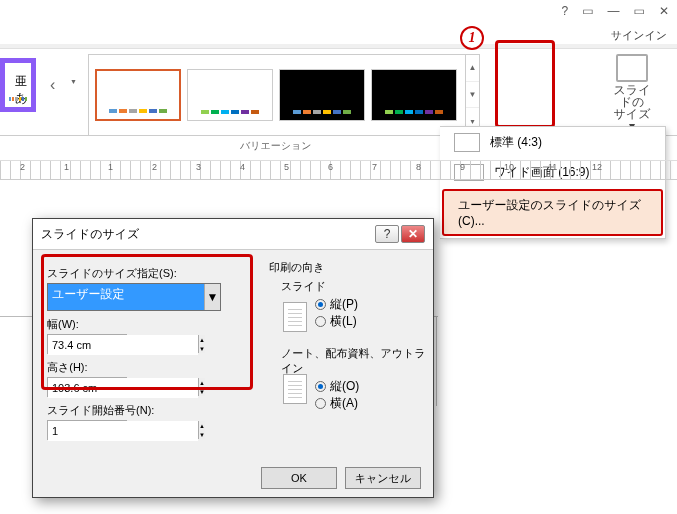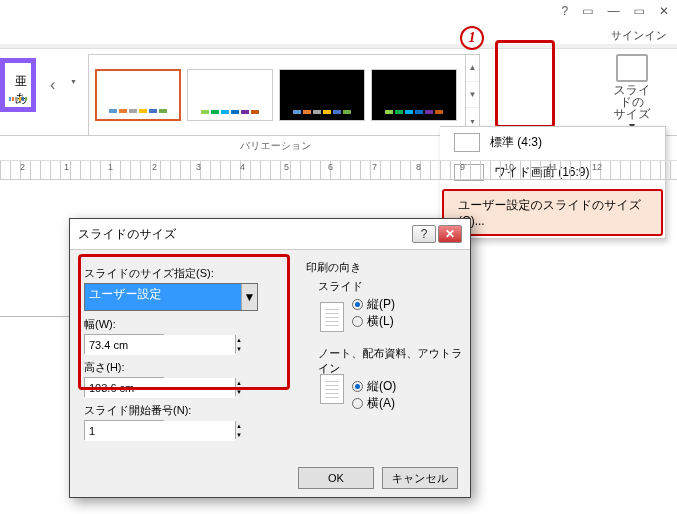--- a/index.html
+++ b/index.html
@@ -51,21 +51,21 @@
   .menu-item .sw.wide { width:30px; height:17px; }
   .menu-item.sel { background:#fbe5d6; border:2px solid #c00; border-radius:3px; margin:2px; justify-content:center; }
 
   .ruler { position:absolute; left:0; top:160px; right:0; height:20px; border-top:1px solid #ddd; border-bottom:1px solid #ccc; background:repeating-linear-gradient(90deg,#ccc 0,#ccc 1px,transparent 1px,transparent 10px); }
   .ruler-nums { position:absolute; left:0; top:162px; right:0; height:14px; }
   .ruler-nums span { position:absolute; font-size:9px; color:#666; }
 
   .canvas-edge { position:absolute; left:0; top:316px; width: 438px; border-top:1px solid #bbb; }
   .canvas-edge2 { position:absolute; left:436px; top:316px; height: 90px; border-left:1px solid #bbb; }
 
-  .dialog { position:absolute; left:32px; top:218px; width:402px; height:280px; background:#f0f0f0; border:1px solid #444; box-shadow:4px 4px 12px rgba(0,0,0,0.4);margin-left:37px; }
+  .dialog { position:absolute; left:32px; top:218px; width:402px; height:280px; background:#f0f0f0; border:1px solid #444; box-shadow:4px 4px 12px rgba(0,0,0,0.4); }
   .dlg-title { background:#fff; color:#000; padding:6px 8px; font-size:12px; display:flex; align-items:center; border-bottom:1px solid #ccc; }
   .dlg-titlebtns { margin-left:auto; display:flex; gap:2px; }
   .dlg-titlebtns div { width:24px; height:18px; background:linear-gradient(#fdfdfd,#e0e0e0); border:1px solid #888; display:flex; align-items:center; justify-content:center; font-size:12px; color:#333; cursor:pointer; border-radius:2px; }
   .dlg-titlebtns .closebtn { background:linear-gradient(#e88,#c33); color:#fff; font-weight:bold; }
   .dlg-body { padding:10px 14px; position:relative; height:calc(100% - 66px); }
   .redbox { position:absolute; left:8px; top:4px; width:212px; height:136px; border:3px solid #c00; border-radius:4px; pointer-events:none; }
   .field-lbl { font-size:11px; margin-top:6px; margin-bottom:2px; }
   .combo { width:174px; height:28px; border:1px solid #707070; display:flex; }
   .combo .sel { flex:1; background:#3399ff; color:#fff; padding:2px 4px; }
   .combo .arr { width:16px; background:#e1e1e1; border-left:1px solid #aaa; display:flex; align-items:center; justify-content:center; cursor:pointer; }

